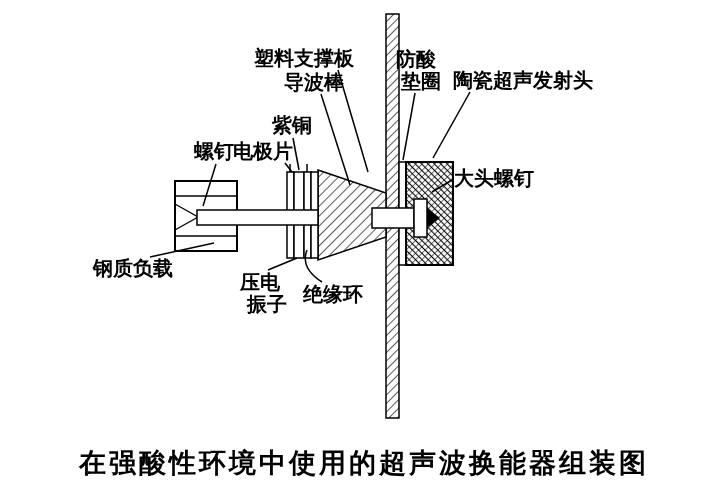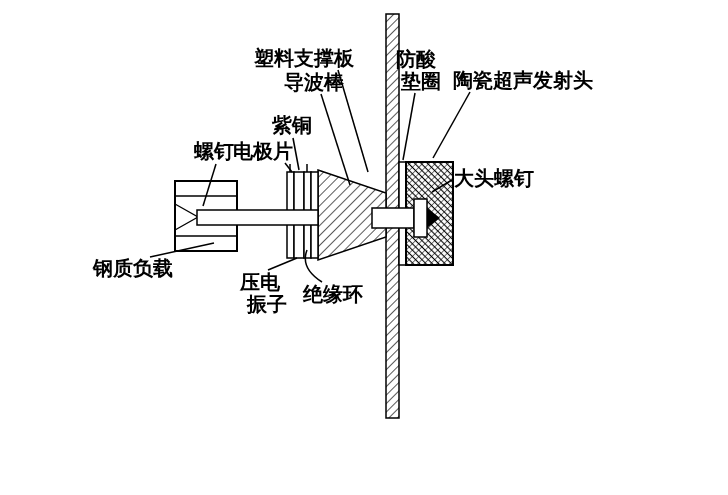--- a/index.html
+++ b/index.html
@@ -109,13 +109,14 @@
     <text x="396" y="66">防酸</text>
     <text x="401" y="88">垫圈</text>
     <text x="453" y="87">陶瓷超声发射头</text>
     <text x="454" y="185">大头螺钉</text>
     <text x="93" y="275">钢质负载</text>
     <text x="240" y="289">压电</text>
     <text x="247" y="311">振子</text>
     <text x="303" y="301">绝缘环</text>
   </svg>
 
+  <div class="caption">在强酸性环境中使用的超声波换能器组装图</div>
 </div>
 
 </body></html>

